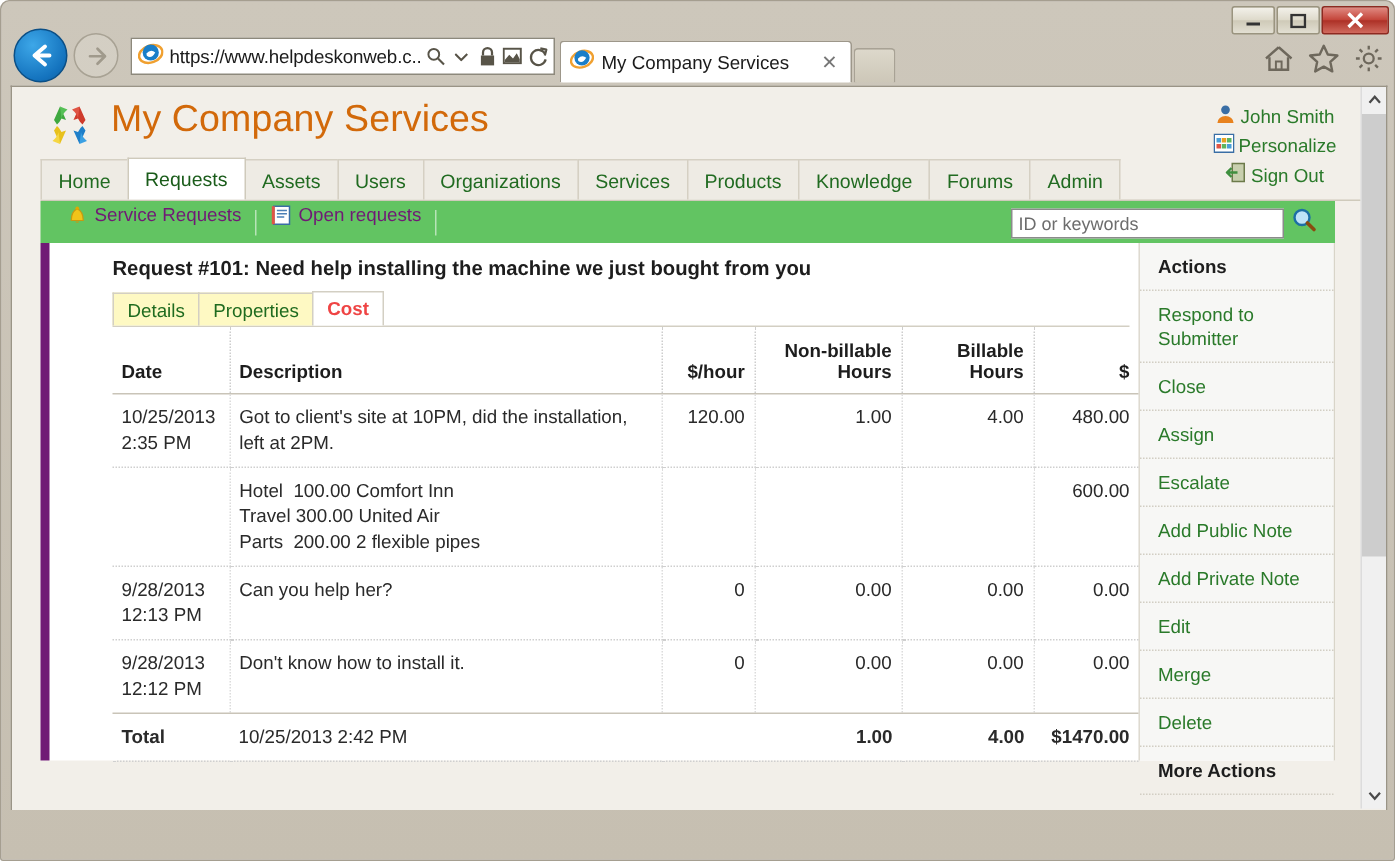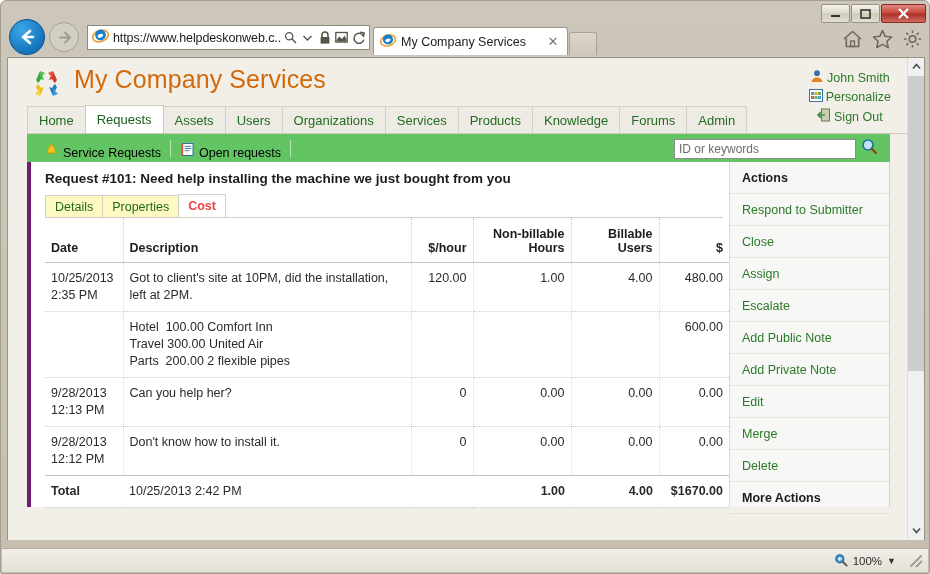--- a/index.html
+++ b/index.html
@@ -223,22 +223,22 @@
   
   #subnav {
     position: relative;
     margin-left: 19px;
     width: 863px; height: 28px;
     background: #62c462;
     display: flex; align-items: center;
     padding-left: 8px;
   }
   .subnav-item {
-    display: flex; align-items: flex-end; gap: 4px;
-    color: #000000; font-size: 12.5px;
+    display: flex; align-items: flex-start; gap: 4px;
+    color: #701a75; font-size: 12.5px;
     padding: 0 9px; height: 24px;
     cursor: pointer;
   }
   .subnav-sep {
     width: 1px; height: 17px;
     background: rgba(255,255,255,0.55);
   }
   #searchwrap {
     position: absolute; right: 12px; top: 4px;
     display: flex; align-items: center; gap: 5px;
@@ -253,23 +253,24 @@
   }
   #searchinput::placeholder { color: #6d6d6d; opacity: 1; }
 
   
   #content {
     position: relative;
     margin-left: 19px;
     width: 863px;
     height: 345px;
     background: #fff;
-    border-left: 4px solid #701a75;
+    border-left: 6px solid #701a75;
     border-right: 1px solid #d8d4c8;
     display: flex;
+    padding-left: 28px;
   }
   #main {
     width: 698px;
     padding: 9px 0 0 14px;
     position: relative;
   }
   #reqtitle {
     font-size: 13.5px; font-weight: bold; color: #1d1d1d;
     margin-bottom: 9px;
   }
@@ -617,21 +618,21 @@
             <div class="subtab active">Cost</div>
           </div>
 
           <table id="costtable">
             <thead>
               <tr>
                 <th class="col-date">Date</th>
                 <th>Description</th>
                 <th class="num col-hour">$/hour</th>
                 <th class="num col-nonb">Non-billable Hours</th>
-                <th class="num col-bill">Billable Users</th>
+                <th class="num col-bill">Billable Hours</th>
                 <th class="num col-amt">$</th>
               </tr>
             </thead>
             <tbody>
               <tr>
                 <td class="expline">10/25/2013
 2:35 PM</td>
                 <td>Got to client's site at 10PM, did the installation, left at 2PM.</td>
                 <td class="num">120.00</td>
                 <td class="num">1.00</td>
@@ -665,21 +666,21 @@
                 <td class="num">0.00</td>
                 <td class="num">0.00</td>
                 <td class="num">0.00</td>
               </tr>
               <tr class="total">
                 <td>Total</td>
                 <td class="normal">10/25/2013 2:42 PM</td>
                 <td class="num"></td>
                 <td class="num">1.00</td>
                 <td class="num">4.00</td>
-                <td class="num">$1670.00</td>
+                <td class="num">$1470.00</td>
               </tr>
             </tbody>
           </table>
         </div>
 
         <div id="actions">
           <div class="act header">Actions</div>
           <div class="act">Respond to Submitter</div>
           <div class="act">Close</div>
           <div class="act">Assign</div>
@@ -703,28 +704,14 @@
       </div>
       <div id="sb-thumb"></div>
       <div class="sb-arrow" id="sb-down">
         <svg width="9" height="7" viewBox="0 0 9 7">
             <path d="M1,1.5 L4.5,5.5 L8,1.5" fill="none" stroke="#4a4a4a" stroke-width="1.5"></path>
           </svg>
       </div>
     </div>
   </div>
 
-  <div id="statusbar">
-    <div id="zoomctl">
-      <span>
-        <svg width="14" height="14" viewBox="0 0 14 14">
-          <circle cx="5.8" cy="5.8" r="4" fill="#4b9fd8" stroke="#1d6fa5" stroke-width="1.2"></circle>
-          <path d="M3.9,5.8 L7.7,5.8 M5.8,3.9 L5.8,7.7" stroke="#fff" stroke-width="1.2"></path>
-          <path d="M8.8,8.8 L12.6,12.6" stroke="#5a5a5a" stroke-width="2" stroke-linecap="round"></path>
-        </svg>
-      </span>
-      <span class="nosel">100%</span>
-      <span class="caret">▼</span>
-    </div>
-    <div id="grip"></div>
-  </div>
 
 </div>
 
 </body></html>

